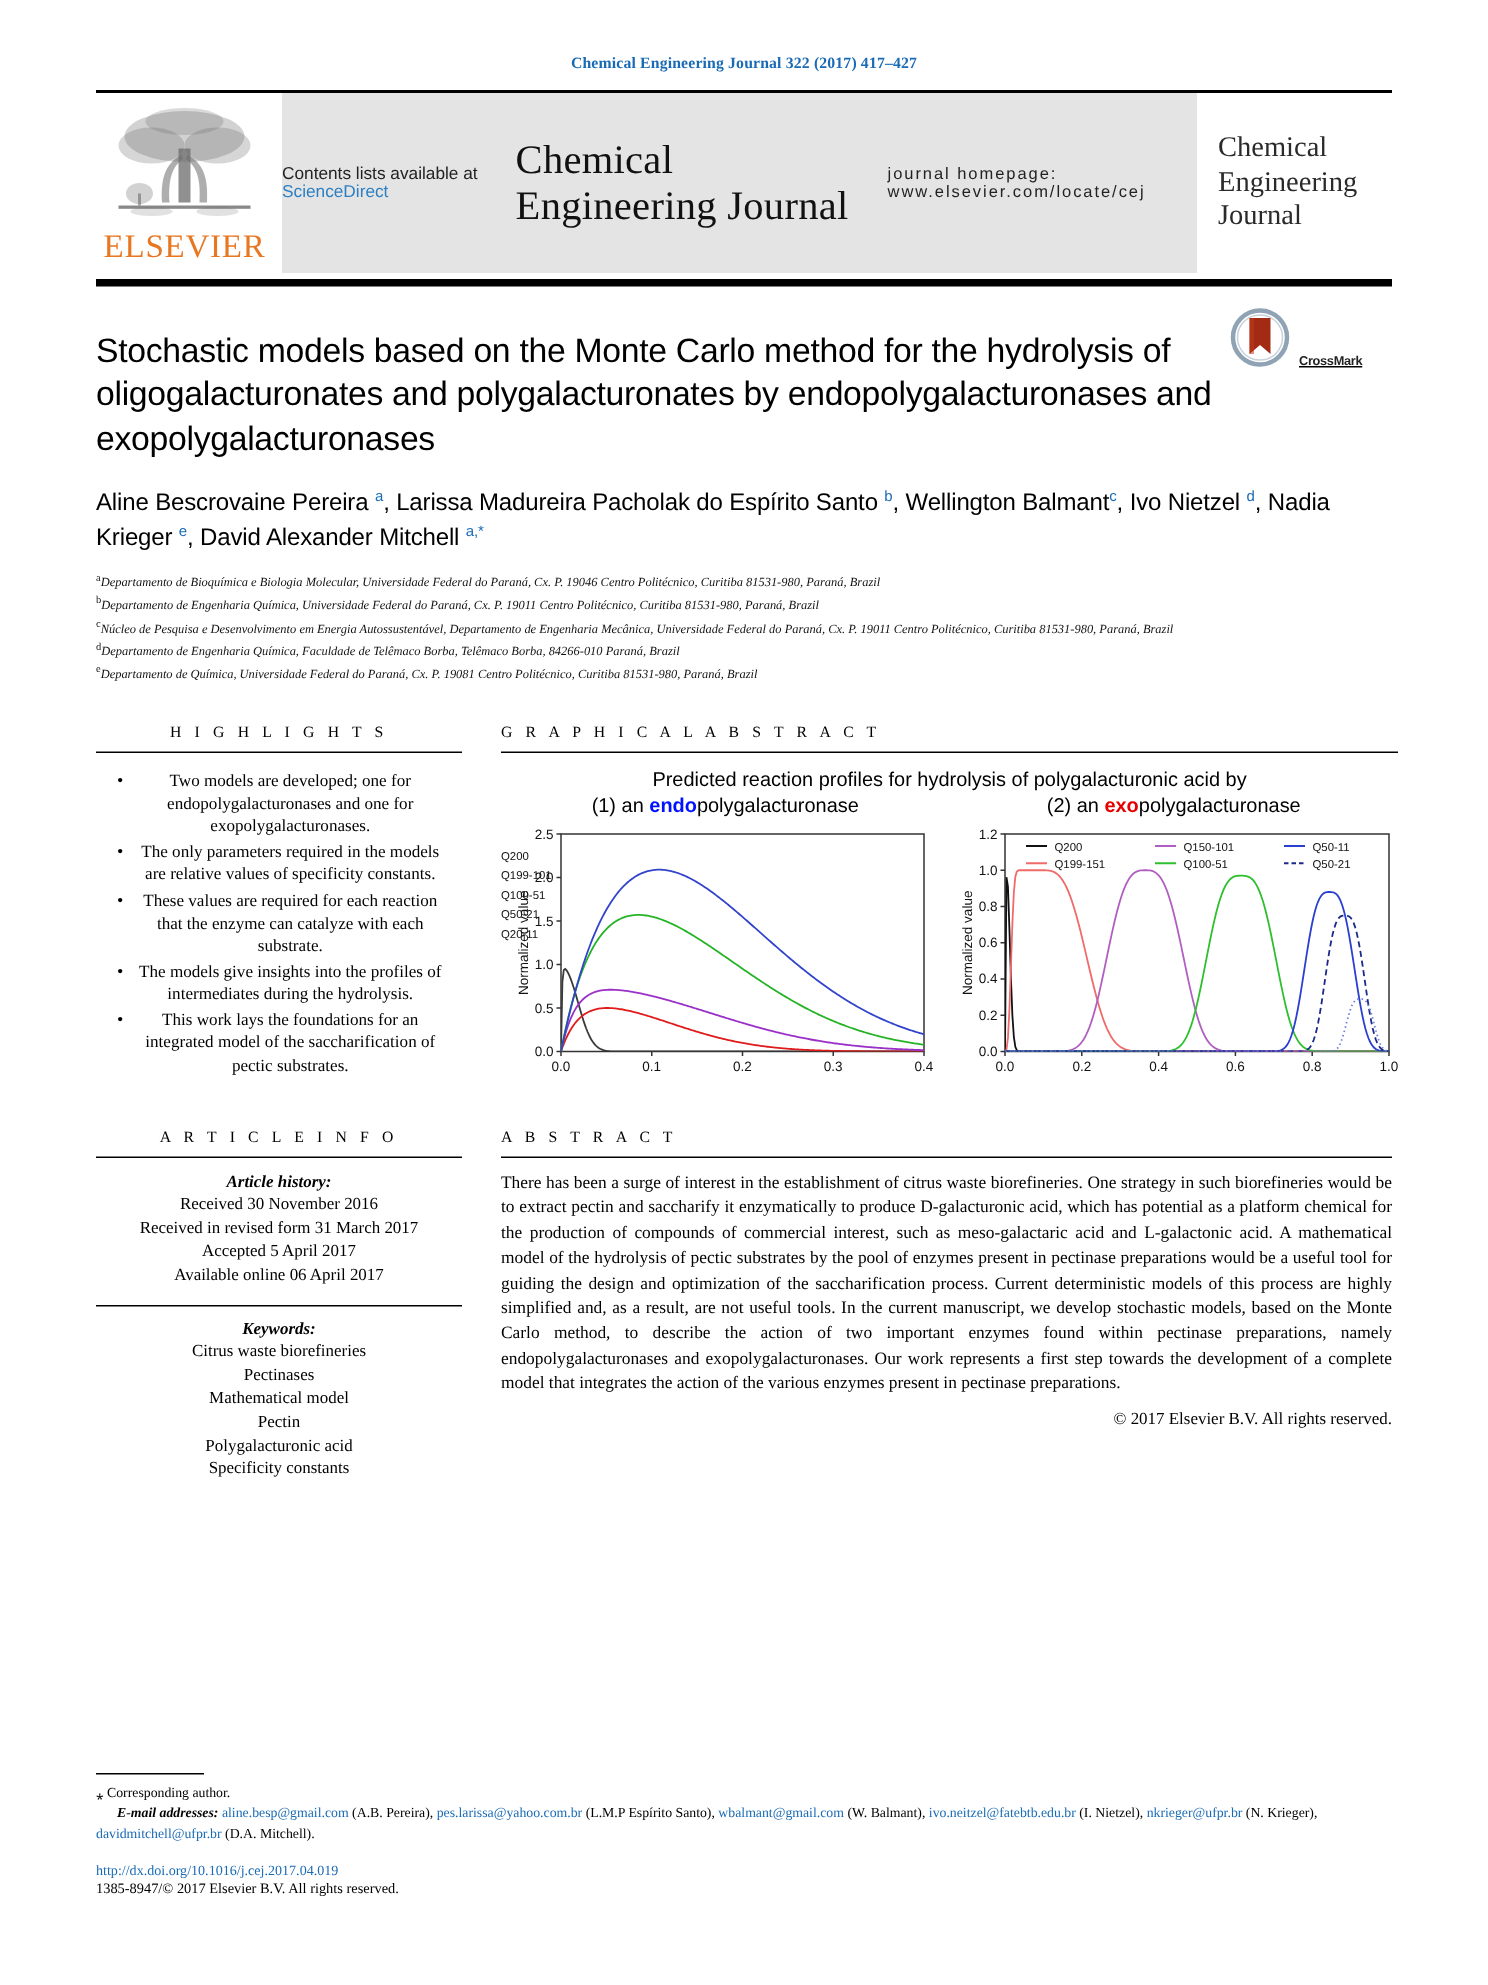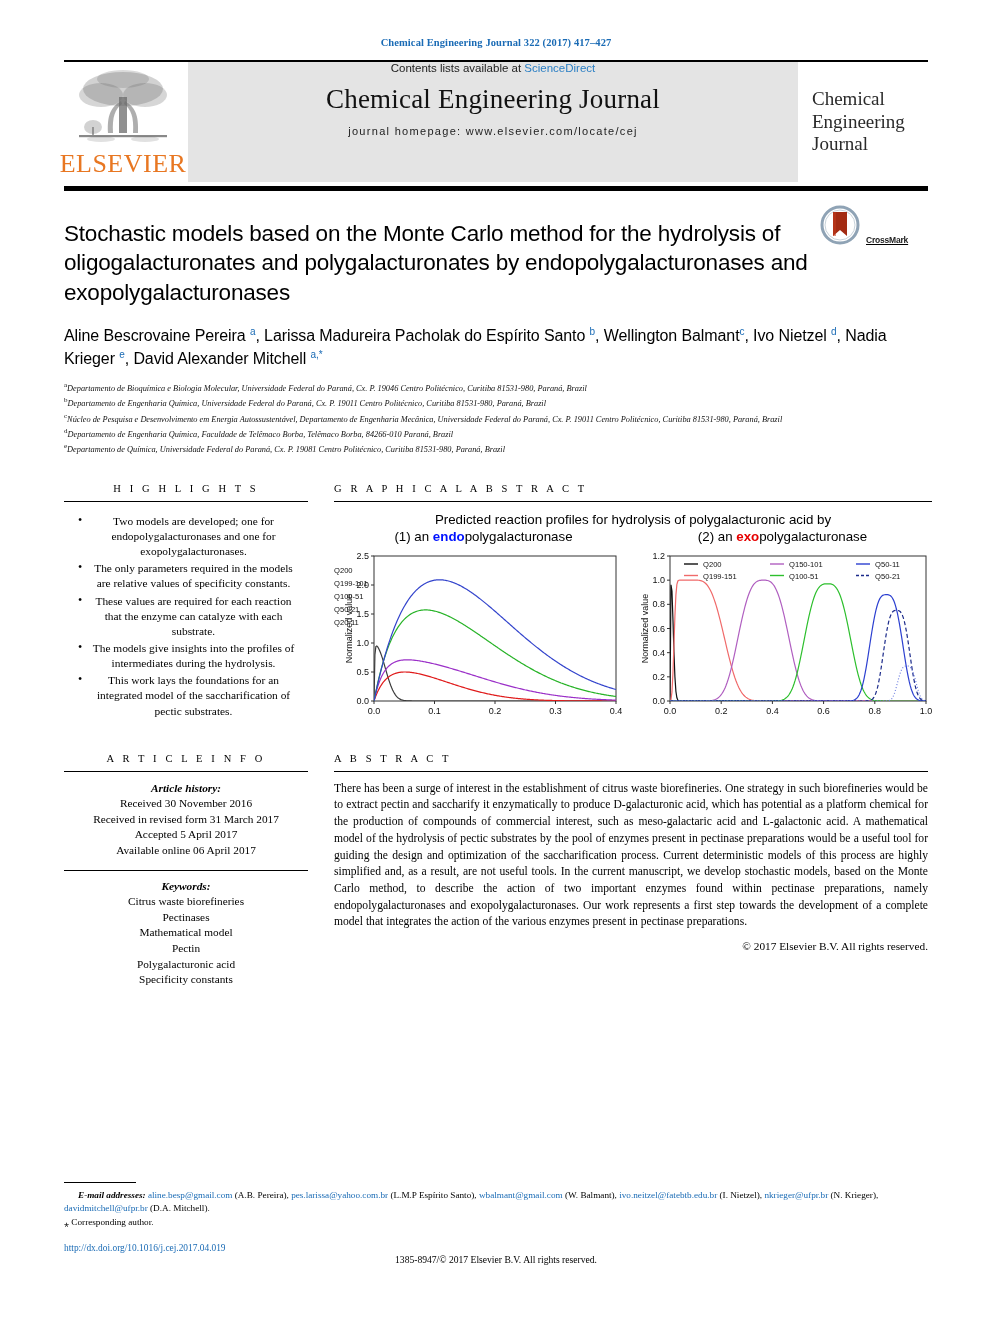--- a/index.html
+++ b/index.html
@@ -21,22 +21,22 @@
     padding-top:37px; letter-spacing:.1px;
   }
   .rule-black { border-top:2px solid #000; margin-top:12px; }
 
   
   .masthead { display:flex; align-items:stretch; height:120px; }
   .mast-logo { width:124px; flex:0 0 124px; display:flex; flex-direction:column;
                align-items:center; justify-content:center; padding-right:6px;}
   .tree { width:96px; height:82px; }
   .elsevier-word { color:#E87722; font-family:"Liberation Serif", serif;
-                   font-size:26px; letter-spacing:.5px; line-height:1; margin-top:2px;}
-  .mast-center { flex:1 1 auto; background:#e4e4e4; display:flex; flex-direction:column;
+                   font-size:22px; letter-spacing:.5px; line-height:1; margin-top:2px;}
+  .mast-center { flex:1 1 auto; background:#e4e4e4; display:flex; flex-direction:row;
                  align-items:center; justify-content:flex-start; gap:10px; }
   .contents-line { font-family:"Liberation Sans", sans-serif; font-size:11.5px; color:#222; }
   .contents-line .sd { color:#2b7fc4; }
   .journal-name { font-family:"Liberation Serif", serif; font-size:27px; color:#111; letter-spacing:.2px;}
   .homepage { font-family:"Liberation Sans", sans-serif; font-size:11px; color:#222; letter-spacing:1.3px; }
   .mast-right { width:130px; flex:0 0 130px; display:flex; align-items:center;
                 justify-content:flex-start; padding-left:14px; }
   .mast-right .jtitle { font-family:"Liberation Serif", serif; font-size:19px;
                         line-height:1.18; color:#2a2a2a; }
   .rule-thick { border-top:5px solid #000; margin-top:4px; }
@@ -96,21 +96,21 @@
   .charts { display:flex; margin-top:4px; gap:8px; }
   .chart-wrap { position:relative; }
 
   
   .footer { position:absolute; left:64px; right:64px; bottom:58px; }
   .foot-rule { border-top:1.1px solid #000; width:72px; margin-bottom:6px; }
   .foot { font-size:9.2px; line-height:1.46; }
   .foot .ital { font-style:italic; font-weight:bold; }
   a, .link { color:#1a6bb5; text-decoration:none; }
   .doi { color:#1a6bb5; font-size:9.4px; margin-top:14px; }
-  .issn { font-size:9.6px; margin-top:1px;text-align:center; }
+  .issn { font-size:9.6px; margin-top:1px; }
 </style>
 </head>
 <body>
 
 <div class="page">
 
   <div class="runhead">Chemical Engineering Journal 322 (2017) 417–427</div>
   <div class="rule-black"></div>
 
   <div class="masthead">
@@ -331,36 +331,36 @@
     <div class="colR">
       <div class="sechead">A B S T R A C T</div>
       <div class="secrule"></div>
       <div class="abstract-body">There has been a surge of interest in the establishment of citrus waste biorefineries. One strategy in such biorefineries would be to extract pectin and saccharify it enzymatically to produce D-galacturonic acid, which has potential as a platform chemical for the production of compounds of commercial interest, such as meso-galactaric acid and L-galactonic acid. A mathematical model of the hydrolysis of pectic substrates by the pool of enzymes present in pectinase preparations would be a useful tool for guiding the design and optimization of the saccharification process. Current deterministic models of this process are highly simplified and, as a result, are not useful tools. In the current manuscript, we develop stochastic models, based on the Monte Carlo method, to describe the action of two important enzymes found within pectinase preparations, namely endopolygalacturonases and exopolygalacturonases. Our work represents a first step towards the development of a complete model that integrates the action of the various enzymes present in pectinase preparations.</div>
       <div class="copyline">© 2017 Elsevier B.V. All rights reserved.</div>
     </div>
   </div>
 
   <div class="footer">
     <div class="foot-rule"></div>
+    <div class="foot">
+      <span>⁎</span>
+      <span>Corresponding author.</span>
+    </div>
     <div class="foot" style="text-indent:14px;">
       <span class="ital">E-mail addresses:</span>
       <span class="link">aline.besp@gmail.com</span>
       <span>(A.B. Pereira)</span>,
       <span class="link">pes.larissa@yahoo.com.br</span>
       <span>(L.M.P Espírito Santo)</span>,
       <span class="link">wbalmant@gmail.com</span>
       <span>(W. Balmant)</span>,
       <span class="link">ivo.neitzel@fatebtb.edu.br</span>
       <span>(I. Nietzel)</span>,
       <span class="link">nkrieger@ufpr.br</span>
       <span>(N. Krieger)</span>,
       <span class="link">davidmitchell@ufpr.br</span>
       <span>(D.A. Mitchell)</span>.
     </div>
-    <div class="foot">
-      <span>⁎</span>
-      <span>Corresponding author.</span>
-    </div>
     <div class="doi">http://dx.doi.org/10.1016/j.cej.2017.04.019</div>
     <div class="issn">1385-8947/© 2017 Elsevier B.V. All rights reserved.</div>
   </div>
 
 </div>
 
 </body></html>

